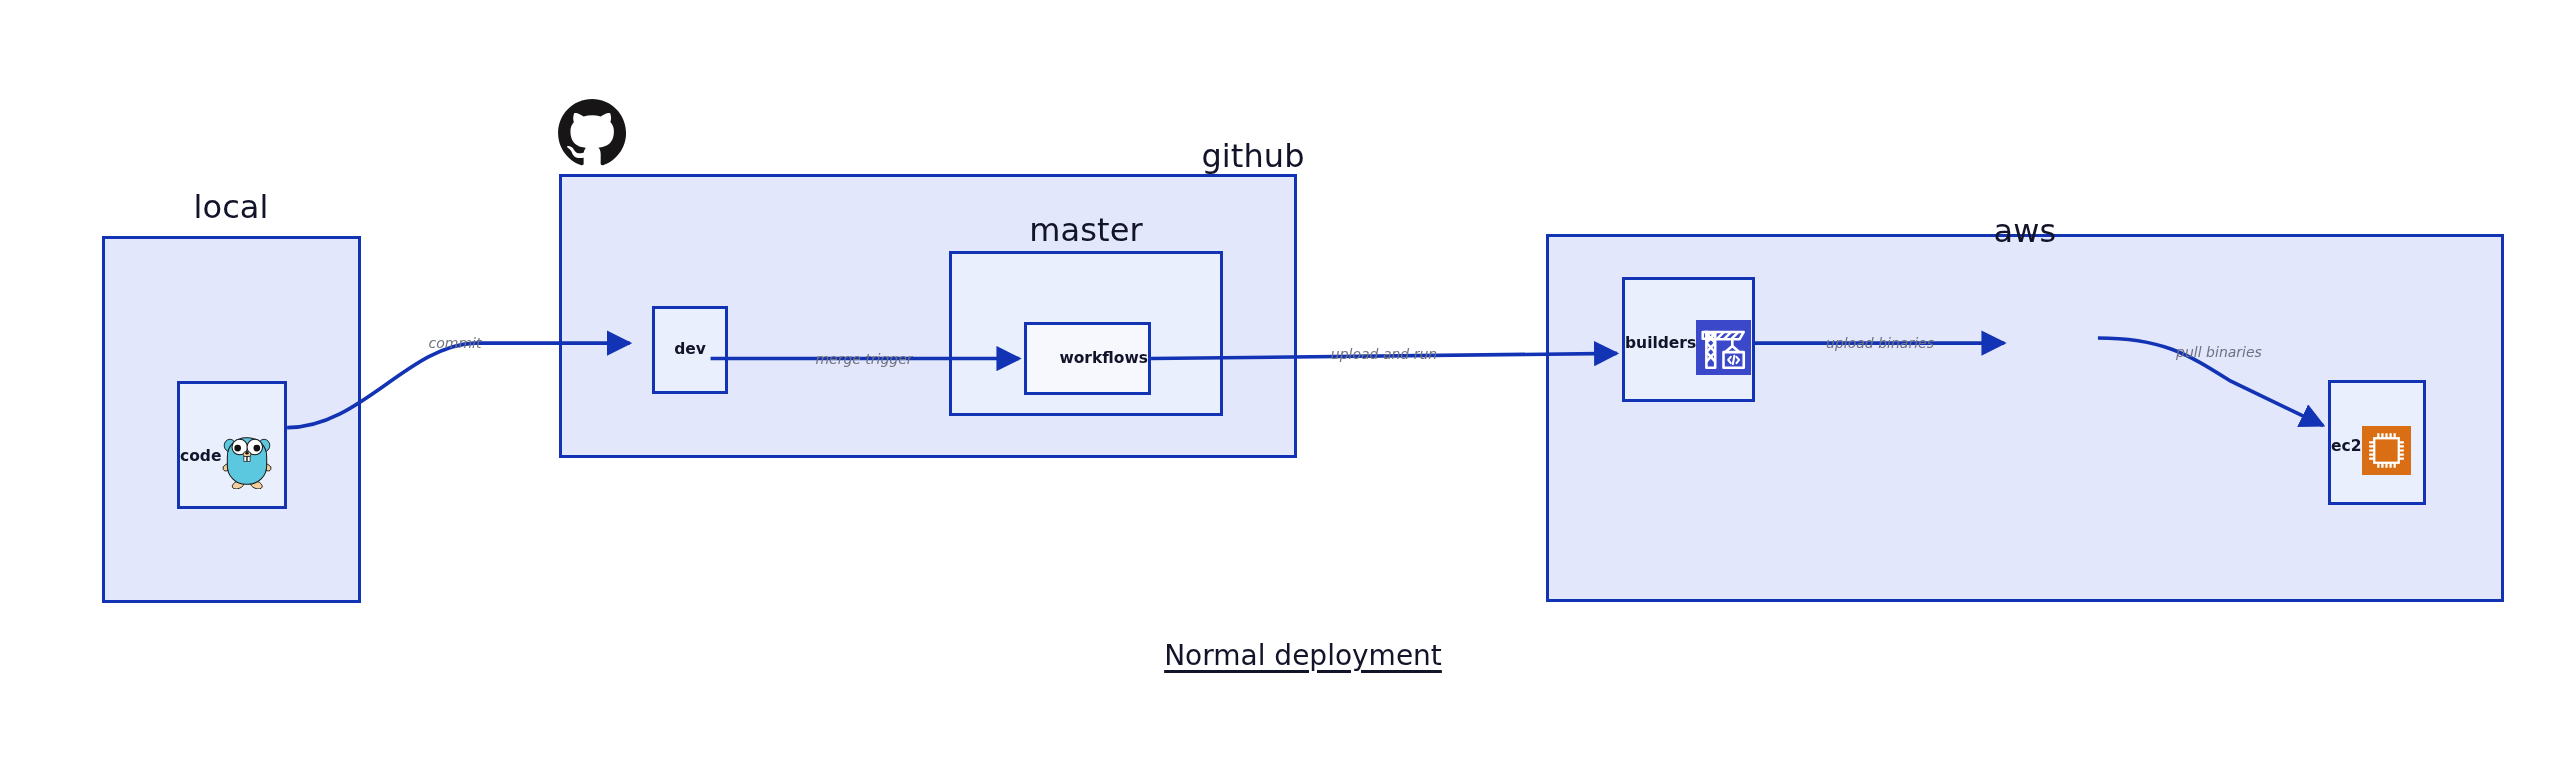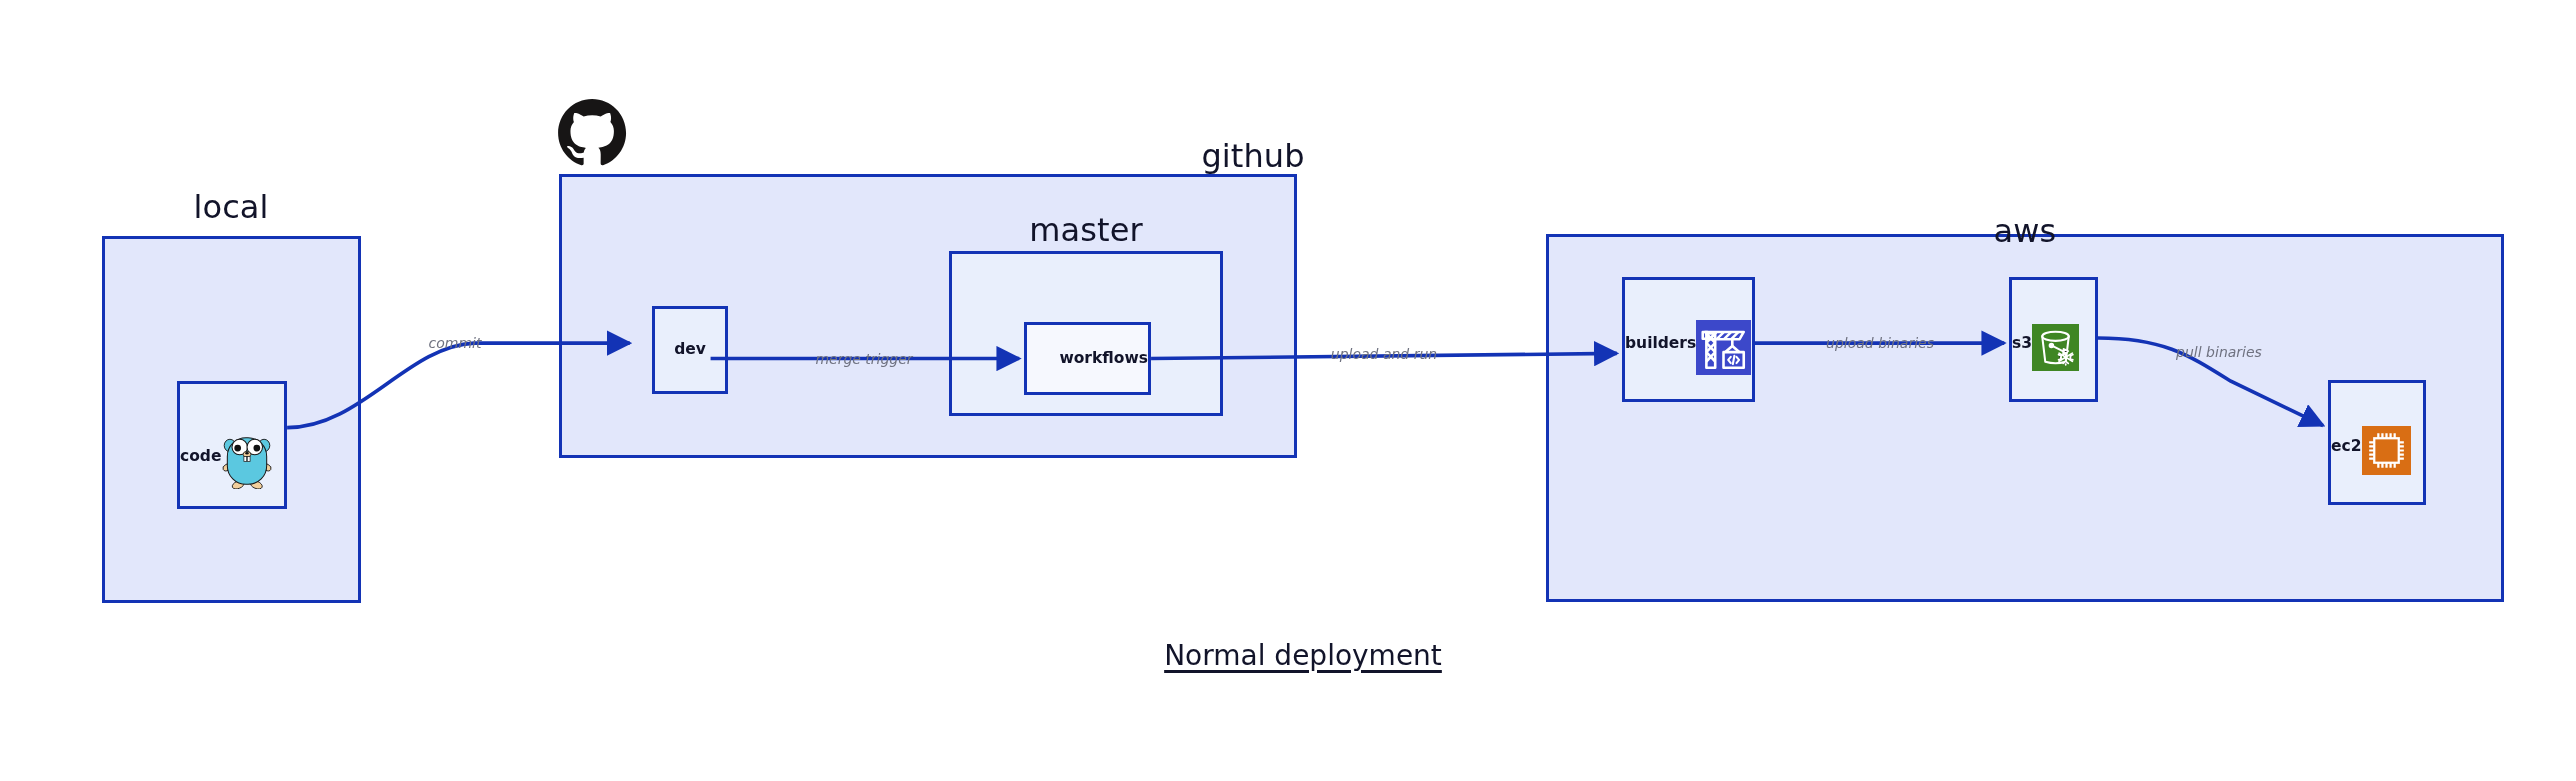--- a/index.html
+++ b/index.html
@@ -178,44 +178,20 @@
         </g>
         <g fill="none" stroke="#ffffff" stroke-width="4" stroke-linecap="round" stroke-linejoin="round">
           <path d="M67 71 L62 77 L67 83"></path>
           <path d="M78 71 L83 77 L78 83"></path>
           <path d="M74 69 L71 85"></path>
         </g>
       </svg>
     </span>
   </div>
 
-  <div class="node" style="left:2009px; top:277px; width:89px; height:125px; padding-top:9.3px;">
-    <span class="node-label">s3</span>
-    <span class="node-icon" style="margin-top:9.3px;">
-      <svg width="47" height="47" viewBox="0 0 92 92">
-        <rect x="0" y="0" width="92" height="92" fill="#3f8624"></rect>
-        <g fill="none" stroke="#ffffff" stroke-width="4" stroke-linejoin="round" stroke-linecap="round">
-
-          <path d="M20 24 L26 74 Q46 80 66 74 L72 24"></path>
-          <ellipse cx="46" cy="24" rx="26" ry="9"></ellipse>
-
-          <path d="M38 42 L64 55"></path>
-          <circle cx="38" cy="42" r="3.4" fill="#ffffff"></circle>
-          <path d="M62 49 L68 56 L61 60 Z" fill="none"></path>
-        </g>
-
-        <g stroke="#ffffff" stroke-width="3.4" stroke-linecap="round">
-          <path d="M66 50 L66 80 M53 57 L79 73 M79 57 L53 73"></path>
-          <path d="M61 53 L66 57 L71 53 M61 77 L66 73 L71 77"></path>
-          <path d="M56 62 L57 68 L52 70 M76 68 L75 62 L80 60"></path>
-          <path d="M56 68 L57 62 L52 60 M76 62 L75 68 L80 70"></path>
-        </g>
-      </svg>
-    </span>
-  </div>
 
   <div class="node" style="left:2328px; top:380px; width:98px; height:125px; padding-top:9.3px;">
     <span class="node-label">ec2</span>
     <span class="node-icon" style="margin-top:9.3px;">
       <svg width="49" height="49" viewBox="0 0 96 96">
         <rect x="0" y="0" width="96" height="96" fill="#d96e14"></rect>
         <g stroke="#ffffff" stroke-width="4.4" fill="none" stroke-linecap="butt">
           <rect x="24" y="24" width="48" height="48"></rect>
 
           <path d="M32 24 L32 14 M40 24 L40 14 M48 24 L48 14 M56 24 L56 14 M64 24 L64 14"></path>

